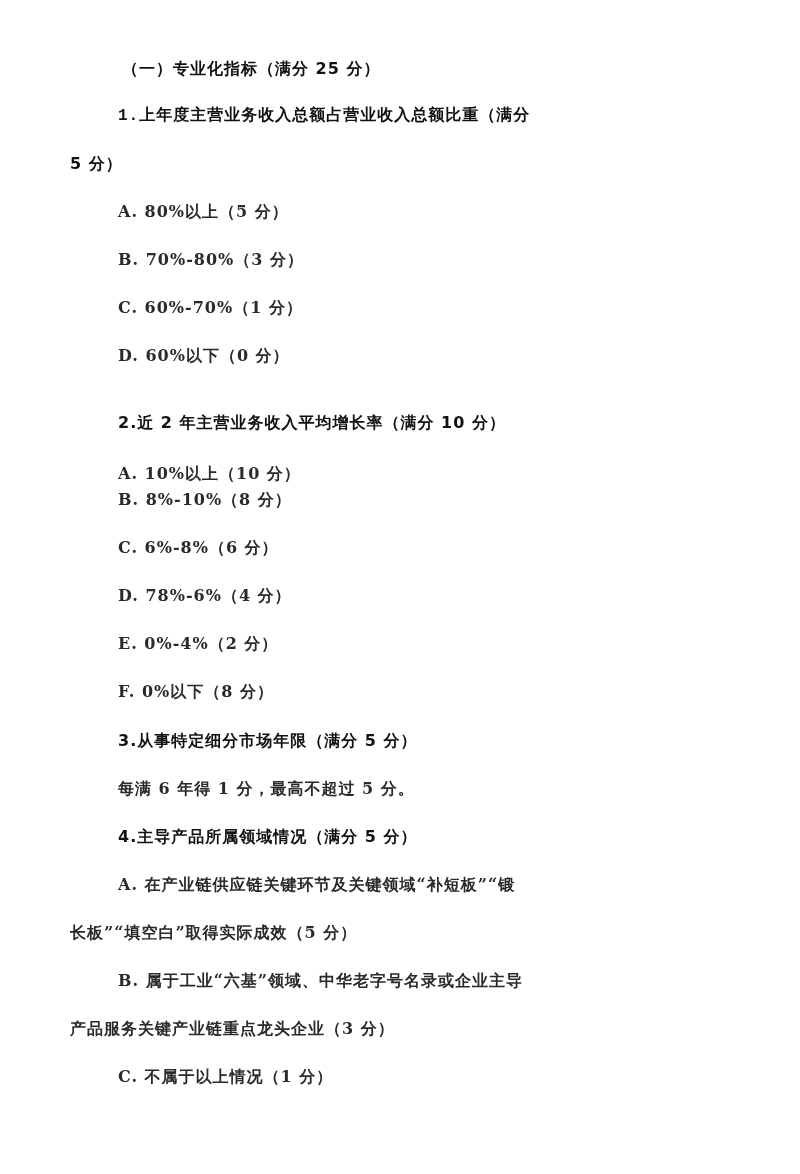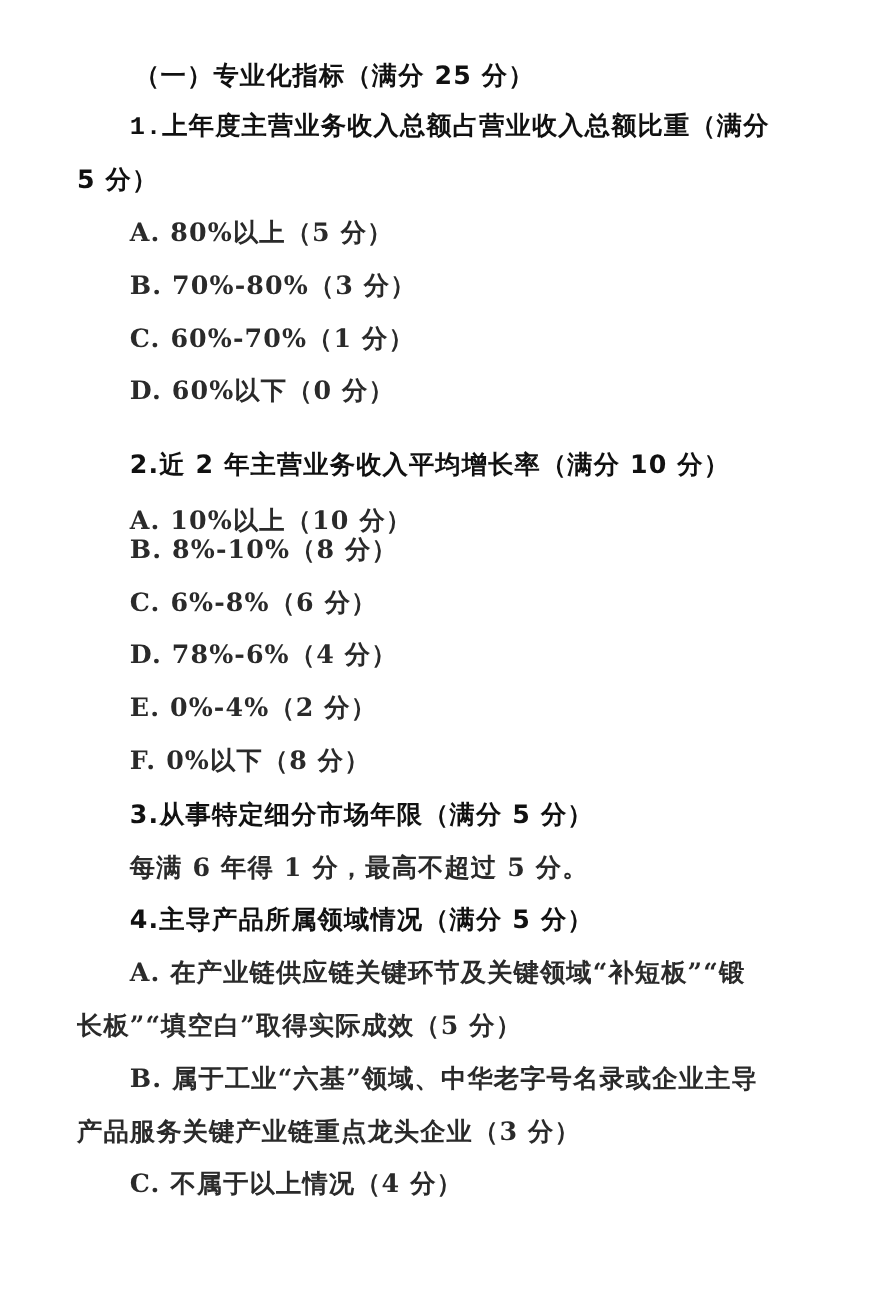--- a/index.html
+++ b/index.html
@@ -1,18 +1,18 @@
 <!DOCTYPE html>
 <html><head>
   <meta charset="utf-8">
   <style>
     html, body { margin: 0; padding: 0; background: #ffffff; }
     body { width: 800px; height: 1174px; position: relative; overflow: hidden;
            font-family: "DejaVu Serif", "Liberation Serif", serif; color: #1a1a1a; }
-    .line { position: absolute; white-space: nowrap; font-size: 23px; line-height: 30px; letter-spacing: 1px; }
+    .line { position: absolute; white-space: nowrap; font-size: 16px; line-height: 30px; letter-spacing: 1px; }
     .bold { font-weight: bold; font-family: "DejaVu Sans", "Liberation Sans", sans-serif; color: #111; }
     .reg { font-weight: bold; color: #2a2a2a; }
     .page-num { position: absolute; left: 0; width: 800px; text-align: right; top: 1172px;
                 font-size: 11px; font-family: "Liberation Serif", serif; color: #333; }
   </style>
 </head>
 <body>
 
 <div>
   <div class="line bold" style="left:122px; top:54px;">（一）专业化指标（满分 25 分）</div>
@@ -33,16 +33,16 @@
   <div class="line reg" style="left:118px; top:677px;">F. 0%以下（8 分）</div>
 
   <div class="line bold" style="left:118px; top:726px;">3.从事特定细分市场年限（满分 5 分）</div>
   <div class="line reg" style="left:118px; top:774px;">每满 6 年得 1 分，最高不超过 5 分。</div>
 
   <div class="line bold" style="left:118px; top:822px;">4.主导产品所属领域情况（满分 5 分）</div>
   <div class="line reg" style="left:118px; top:870px;text-align:right;">A. 在产业链供应链关键环节及关键领域“补短板”“锻</div>
   <div class="line reg" style="left:70px; top:918px;">长板”“填空白”取得实际成效（5 分）</div>
   <div class="line reg" style="left:118px; top:966px;">B. 属于工业“六基”领域、中华老字号名录或企业主导</div>
   <div class="line reg" style="left:70px; top:1014px;">产品服务关键产业链重点龙头企业（3 分）</div>
-  <div class="line reg" style="left:118px; top:1062px;">C. 不属于以上情况（4 分）</div>
+  <div class="line reg" style="left:118px; top:1062px;">C. 不属于以上情况（1 分）</div>
 
   <div class="page-num">13</div>
 </div>
 
 </body></html>

